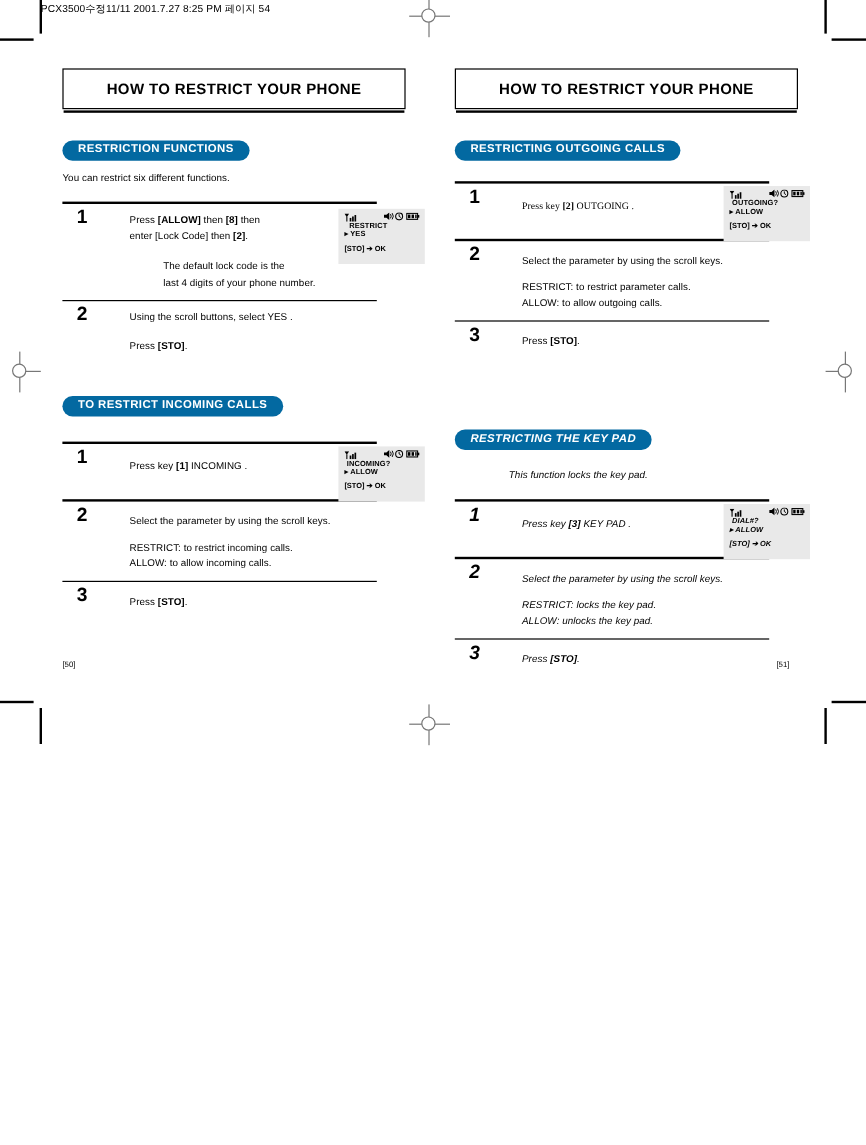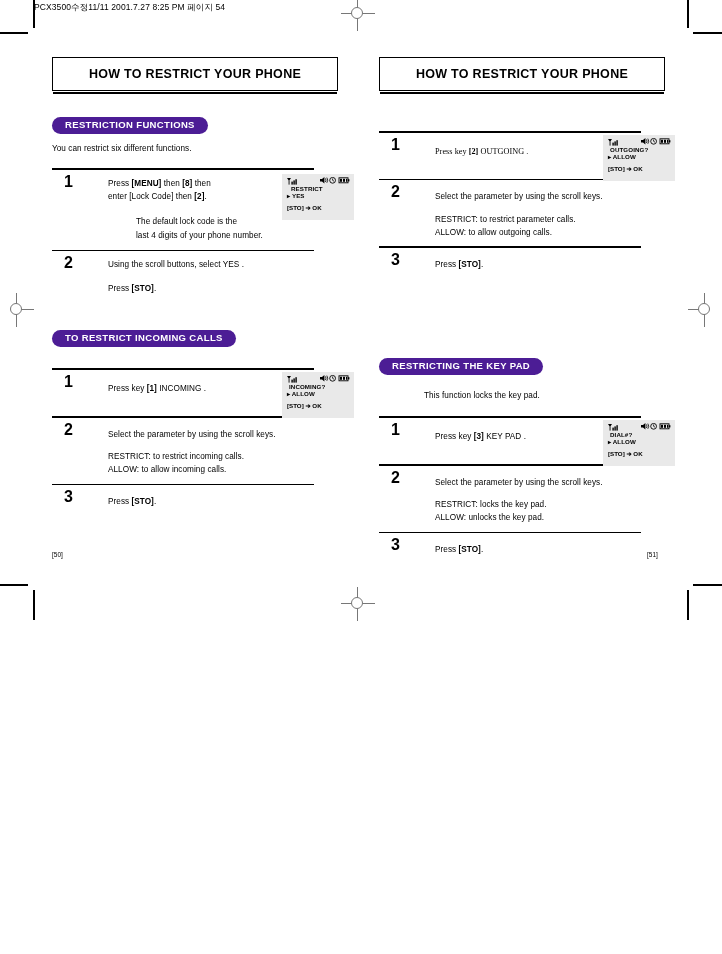--- a/index.html
+++ b/index.html
@@ -94,21 +94,21 @@
     align-items: center;
     justify-content: center;
     font-size: 12.5px;
     font-weight: bold;
     letter-spacing: 0.3px;
   }
 
   
   .pill {
     display: inline-block;
-    background: #4c1d95;
+    background: #0369a1;
     color: #fff;
     font-size: 9.5px;
     font-weight: bold;
     letter-spacing: 0.35px;
     padding: 3px 13px 4px 13px;
     border-radius: 9px;
     white-space: nowrap;
     line-height: 1.1;
   }
 
@@ -265,21 +265,21 @@
 
   <div style="position:absolute;top:114px;left:0;width:262px;">
     <div class="pill">RESTRICTION FUNCTIONS</div>
     <div class="intro">You can restrict six different functions.</div>
 
     <div style="margin-top:13px;">
       <div class="rule"></div>
       <div class="step" style="min-height:72px;">
         <div class="num">1</div>
         <div class="body">
-          <div><span>Press </span><b class="k">[MENU]</b><span> then </span><b class="k">[8]</b><span> then</span></div>
+          <div><span>Press </span><b class="k">[ALLOW]</b><span> then </span><b class="k">[8]</b><span> then</span></div>
           <div><span>enter [Lock Code] then </span><b class="k">[2]</b><span>.</span></div>
           <div class="sub">The default lock code is the</div>
           <div class="sub" style="margin-top:1px;">last 4 digits of your phone number.</div>
         </div>
 
         <div class="lcd" style="right:-40px;top:4px;">
           <div class="statusbar">
             <span class="bars">
               <svg class="svgbars" width="13" height="7" viewBox="0 0 13 7">
                 <path d="M0 0 L4 0 L2 3 Z" fill="#000"></path>
@@ -385,20 +385,21 @@
 </div>
 
 <div class="page page-right">
 
   <div class="title-bar" style="left:0;">
     <div class="txt">HOW TO RESTRICT YOUR PHONE</div>
     <div class="inner-rule"></div>
   </div>
 
   <div style="position:absolute;top:114px;left:0;width:262px;">
+    <div class="pill">RESTRICTING OUTGOING CALLS</div>
 
     <div style="margin-top:17px;">
       <div class="rule"></div>
       <div class="step" style="min-height:46px;">
         <div class="num">1</div>
         <div class="body" style="padding-top:8px;font-family:Liberation Serif, serif;">
           <div><span>Press key </span><b class="k">[2]</b><span>  OUTGOING .</span></div>
         </div>
         <div class="lcd" style="right:-34px;top:2px;">
           <div class="statusbar">
@@ -444,21 +445,21 @@
       <div class="rule"></div>
       <div class="step" style="min-height:26px;">
         <div class="num">3</div>
         <div class="body" style="padding-top:6px;">
           <div><span>Press </span><b class="k">[STO]</b><span>.</span></div>
         </div>
       </div>
     </div>
   </div>
 
-  <div style="position:absolute;top:355px;left:0;width:262px;">
+  <div style="position:absolute;top:355px;left:0;width:262px;font-style:italic;">
     <div class="pill">RESTRICTING THE KEY PAD</div>
     <div class="intro" style="margin-top:15px;margin-left:45px;">This function locks the key pad.</div>
 
     <div style="margin-top:14px;">
       <div class="rule"></div>
       <div class="step" style="min-height:46px;">
         <div class="num">1</div>
         <div class="body" style="padding-top:8px;">
           <div><span>Press key </span><b class="k">[3]</b><span>  KEY PAD .</span></div>
         </div>

